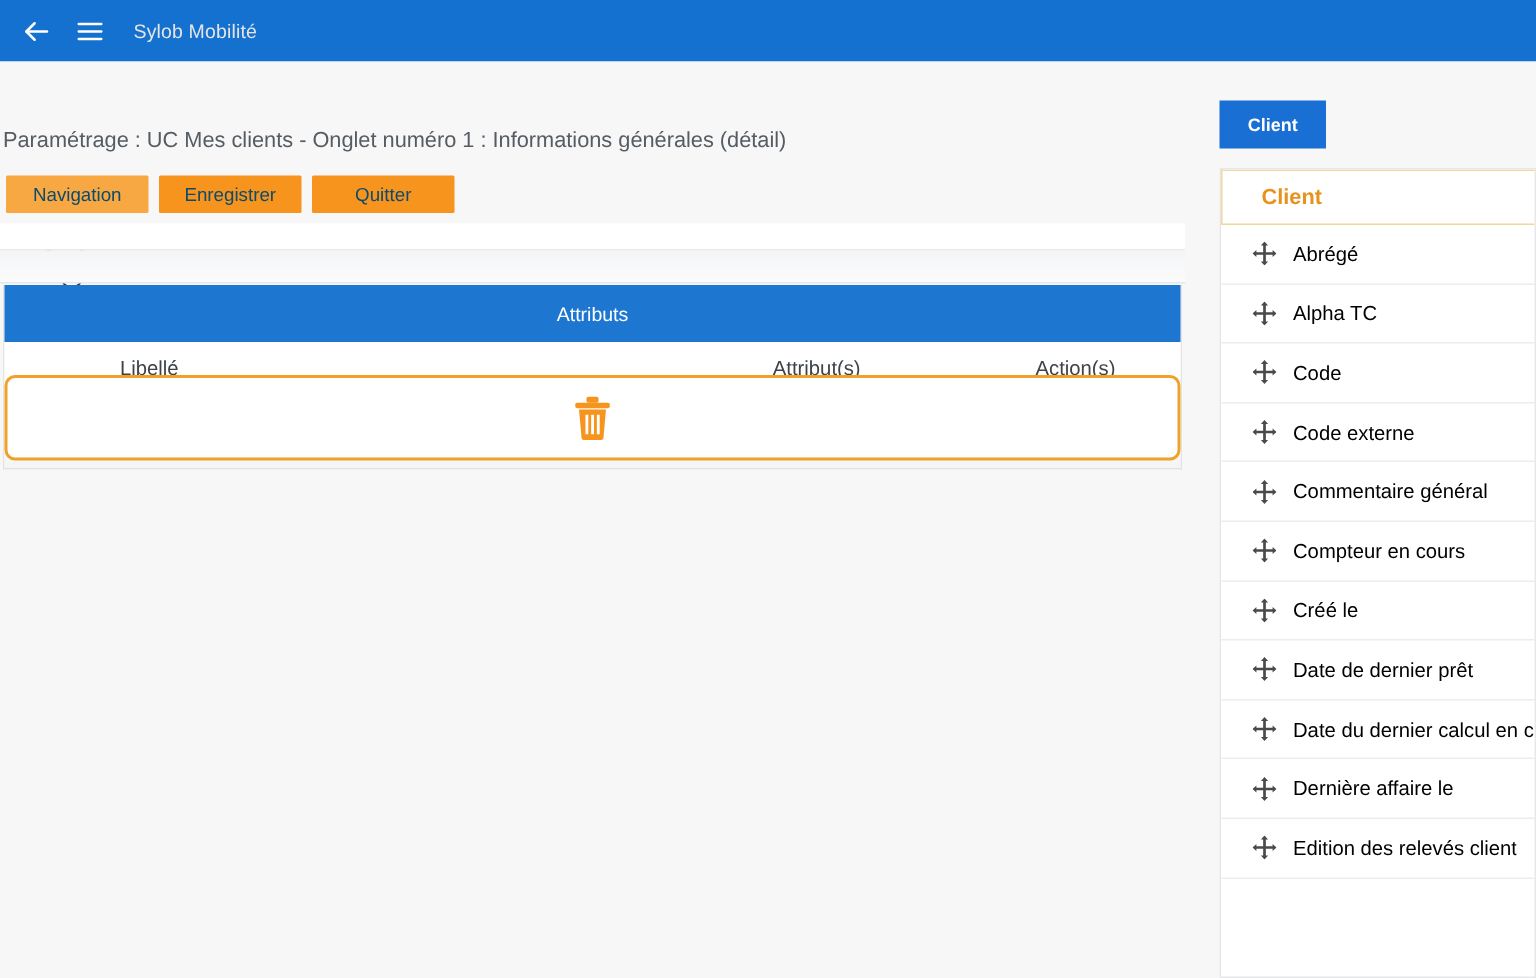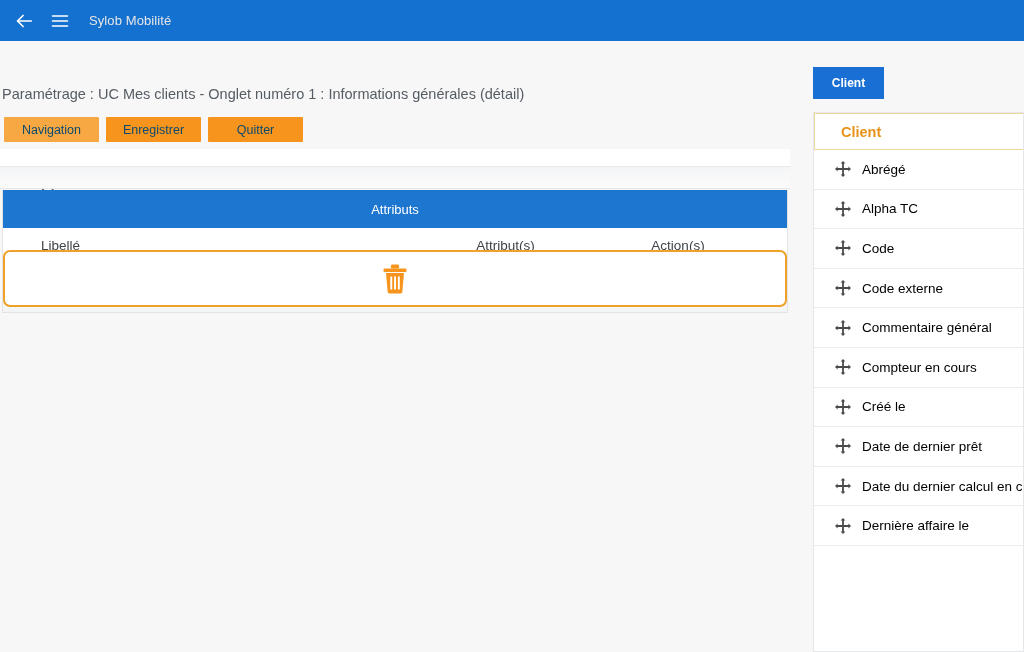--- a/index.html
+++ b/index.html
@@ -144,20 +144,21 @@
   }
   .thead {
     display: flex;
     height: 36px;
     align-items: center;
     background: #ffffff;
     border-bottom: 1px solid #e0e0e0;
     font-size: 13.5px;
     color: #3d4348;
     font-weight: 400;
+    justify-content: flex-end;
   }
   .th-libelle { width: 400px; padding-left: 38px; }
   .th-attr    { width: 205px; text-align: center; }
   .th-action  { width: 140px; text-align: center; }
 
   .trow {
     display: flex;
     height: 30px;
     align-items: center;
     font-size: 13.5px;
@@ -428,18 +429,26 @@
 
         <div class="panel-item">
           <span class="move-icon">
             <svg width="16" height="16" viewBox="0 0 16 16" fill="#4a4a4a">
                 <path d="M8 0 L10.4 2.6 L8.9 2.6 L8.9 7.1 L13.4 7.1 L13.4 5.6 L16 8 L13.4 10.4 L13.4 8.9 L8.9 8.9 L8.9 13.4 L10.4 13.4 L8 16 L5.6 13.4 L7.1 13.4 L7.1 8.9 L2.6 8.9 L2.6 10.4 L0 8 L2.6 5.6 L2.6 7.1 L7.1 7.1 L7.1 2.6 L5.6 2.6 Z"></path>
               </svg>
           </span>
           <span class="panel-item-label">Dernière affaire le</span>
         </div>
 
+        <div class="panel-item">
+          <span class="move-icon">
+            <svg width="16" height="16" viewBox="0 0 16 16" fill="#4a4a4a">
+                <path d="M8 0 L10.4 2.6 L8.9 2.6 L8.9 7.1 L13.4 7.1 L13.4 5.6 L16 8 L13.4 10.4 L13.4 8.9 L8.9 8.9 L8.9 13.4 L10.4 13.4 L8 16 L5.6 13.4 L7.1 13.4 L7.1 8.9 L2.6 8.9 L2.6 10.4 L0 8 L2.6 5.6 L2.6 7.1 L7.1 7.1 L7.1 2.6 L5.6 2.6 Z"></path>
+              </svg>
+          </span>
+          <span class="panel-item-label">Edition des relevés client</span>
+        </div>
 
       </div>
     </div>
 
   </div>
 </div>
 
 </body></html>

